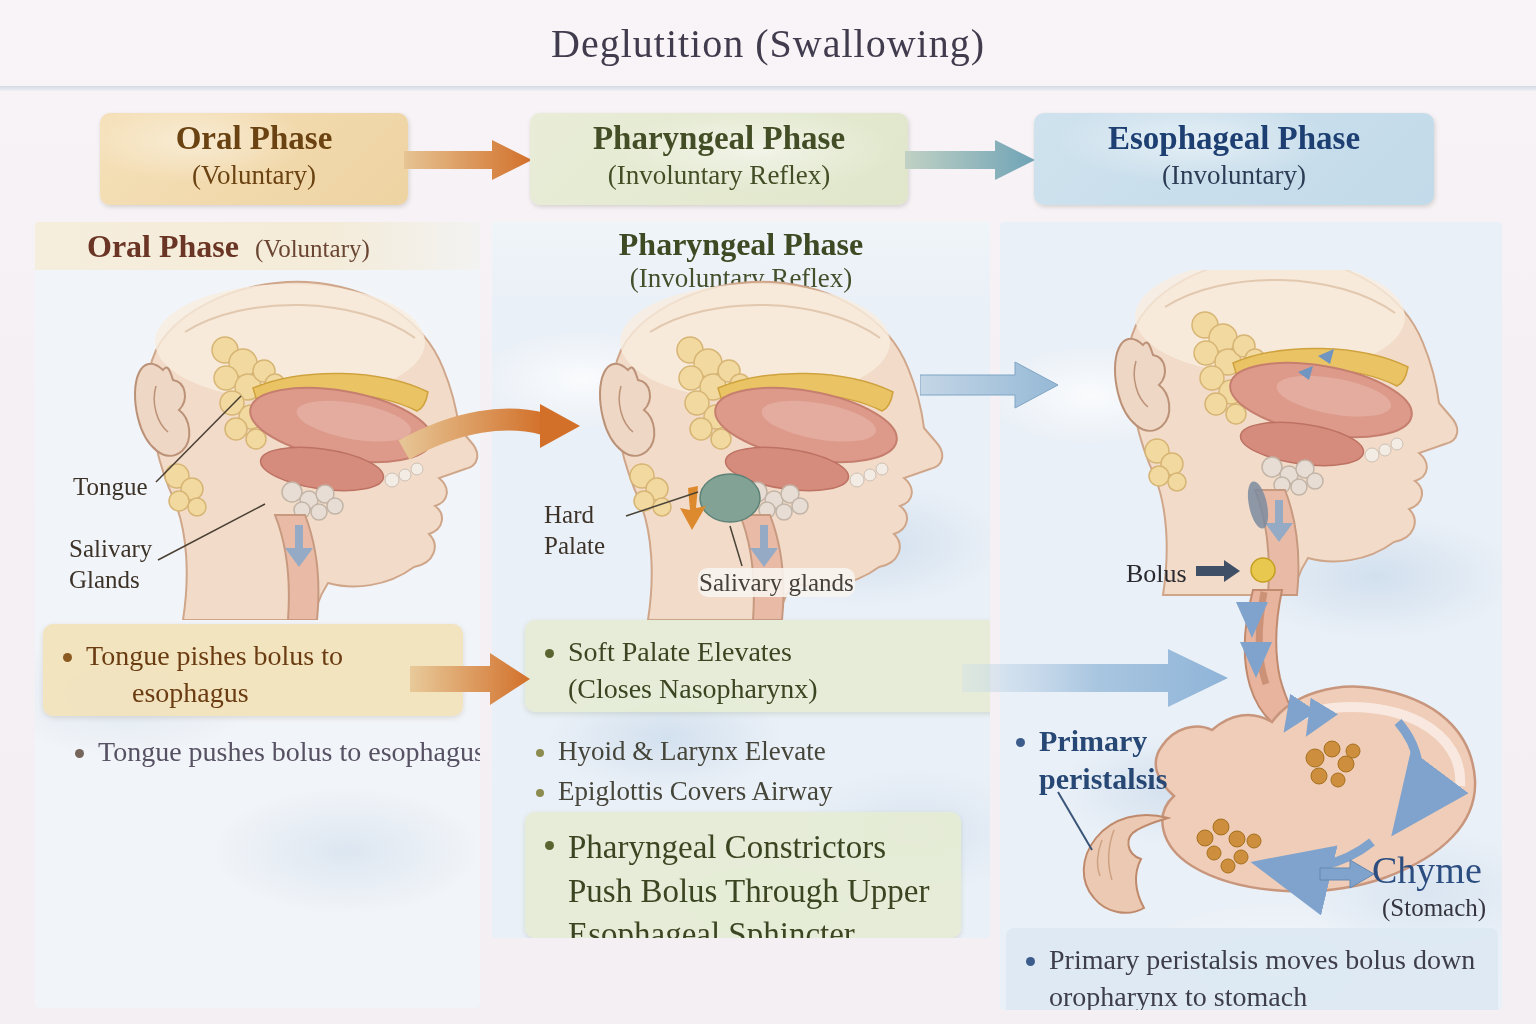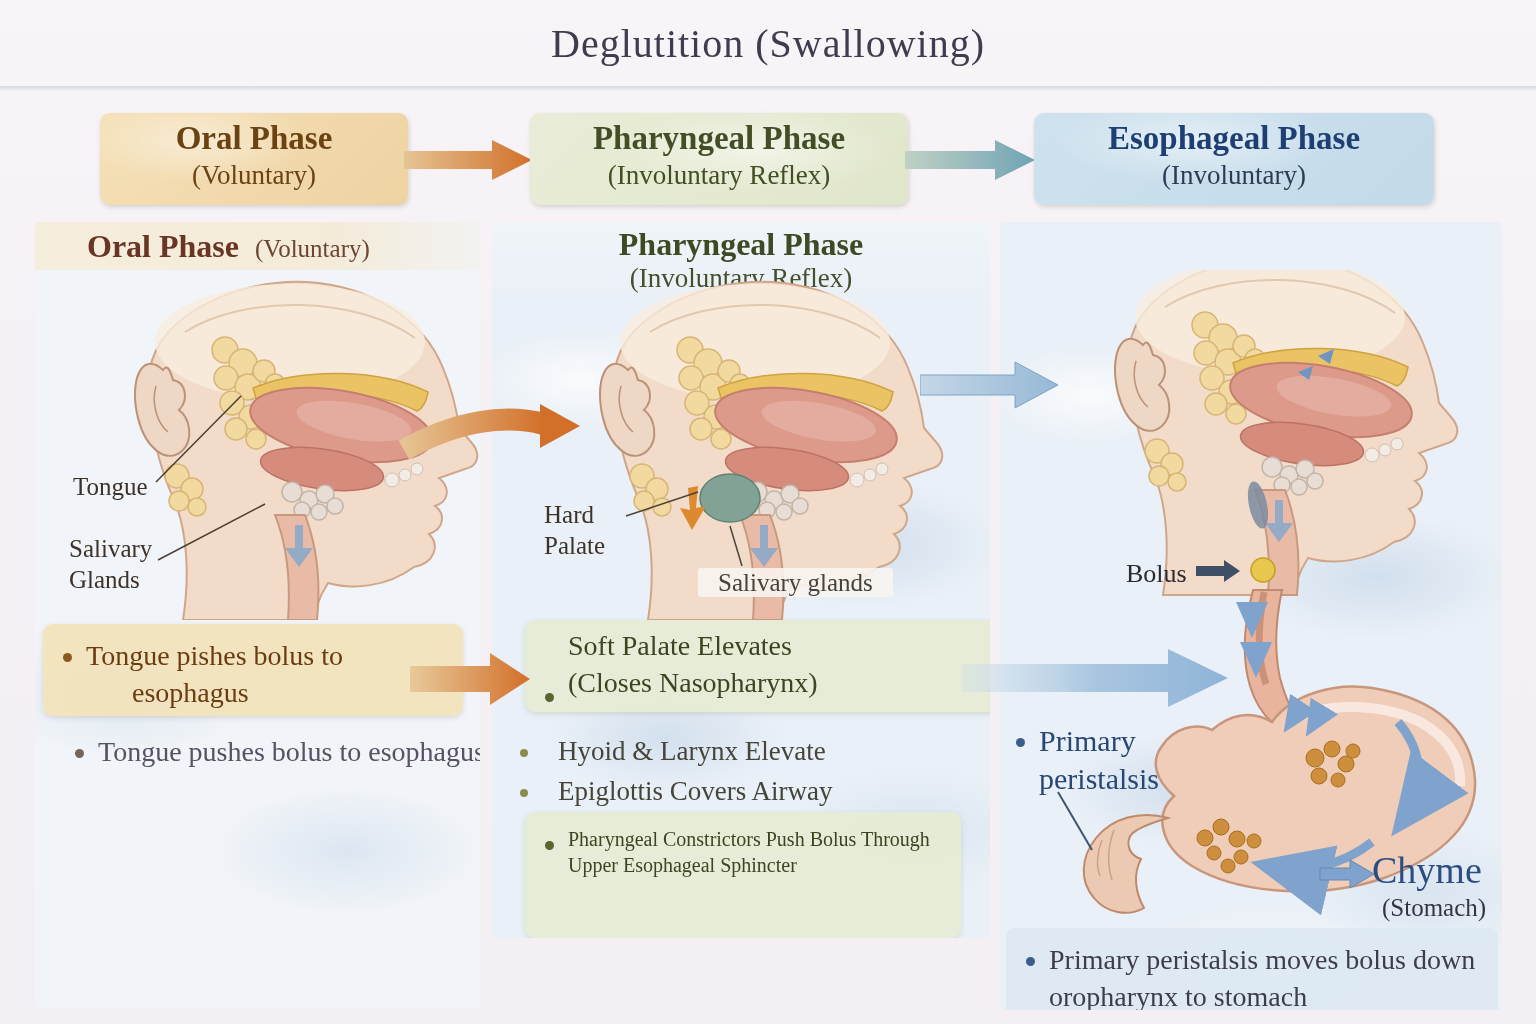--- a/index.html
+++ b/index.html
@@ -61,37 +61,37 @@
   .note-box{position:absolute;border-radius:10px;display:flex;gap:14px;padding:14px 16px 10px 20px;box-sizing:border-box;}
   .dot{width:9px;height:9px;border-radius:50%;flex:none;margin-top:15px;}
   .btxt{font-size:28px;line-height:1.32;}
   .hang{padding-left:46px;text-indent:-46px;}
   #p1-tanbox{left:8px;top:402px;width:420px;height:92px;background:rgba(241,227,188,.95);
       box-shadow:0 2px 5px rgba(150,140,120,.25);color:#6b3c12;}
   #p1-tanbox .dot{background:#8a5a20;}
   #p1-plain{left:20px;top:512px;width:430px;background:transparent;color:#575164;padding:0 0 0 20px;}
   #p1-plain .dot{background:#75655a;}
   .gbox{background:rgba(229,235,212,.92);box-shadow:0 2px 5px rgba(140,150,120,.25);color:#3c4522;}
-  #p2-gbox1{left:33px;top:398px;width:503px;height:92px;align-items:flex-end;}
+  #p2-gbox1{left:33px;top:398px;width:503px;height:92px;}
   #p2-gbox1 .dot{background:#5a6430;}
-  .p2-bullet{position:absolute;left:28px;display:flex;gap:30px;color:#45453a;}
+  .p2-bullet{position:absolute;left:44px;display:flex;gap:14px;color:#45453a;}
   .p2-bullet .btxt{font-size:27px;}
   .p2-bullet .dot{background:#8c8c50;width:8px;height:8px;}
   #p2-gbox2{left:33px;top:590px;width:436px;height:126px;}
   #p2-gbox2 .dot{background:#5a6430;}
-  #p2-gbox2 .btxt{font-size:20px;}
+  #p2-gbox2 .btxt{font-size:33px;}
   #p3-peri{position:absolute;left:16px;top:500px;display:flex;gap:14px;color:#274875;}
   #p3-peri .dot{background:#3c5c8c;margin-top:16px;}
-  #p3-peri .btxt{font-size:30px;line-height:1.25;}
+  #p3-peri .btxt{font-size:30px;line-height:1.25;font-weight:bold;}
   #p3-chyme{position:absolute;left:372px;top:626px;font-size:38px;color:#2b4d80;}
   #p3-stomach-sub{position:absolute;left:382px;top:672px;font-size:25px;color:#35353f;}
   #p3-bbox{left:6px;top:706px;width:492px;border-radius:8px;background:rgba(220,232,242,.92);color:#3e3e4a;}
   #p3-bbox .dot{background:#3c5c8c;}
   #p3-bbox .btxt{font-size:28px;}
-  .strip-label{background:rgba(248,245,240,.88);padding:1px 20px;border-radius:3px;color:#46413a;}
+  .strip-label{background:rgba(248,245,240,.88);padding:1px 1px;border-radius:10px;color:#46413a;}
 </style>
 </head>
 <body>
 
 <div class="page">
 
   <svg width="0" height="0" style="position:absolute" aria-hidden="true">
     <defs>
       <g id="head">
         <path d="M115,100 C122,45 205,8 272,12 C335,16 388,48 408,98 C418,122 422,142 424,158 L436,172 C446,183 444,196 430,199 L404,208 C415,217 415,231 400,236 C411,244 409,259 394,264 C405,275 400,293 379,297 C352,317 318,320 293,313 C282,330 279,345 279,350 L148,350 C155,305 152,262 140,232 C124,197 112,152 115,100 Z" fill="#f2dcc9" stroke="#cfa68a" stroke-width="2"></path>

